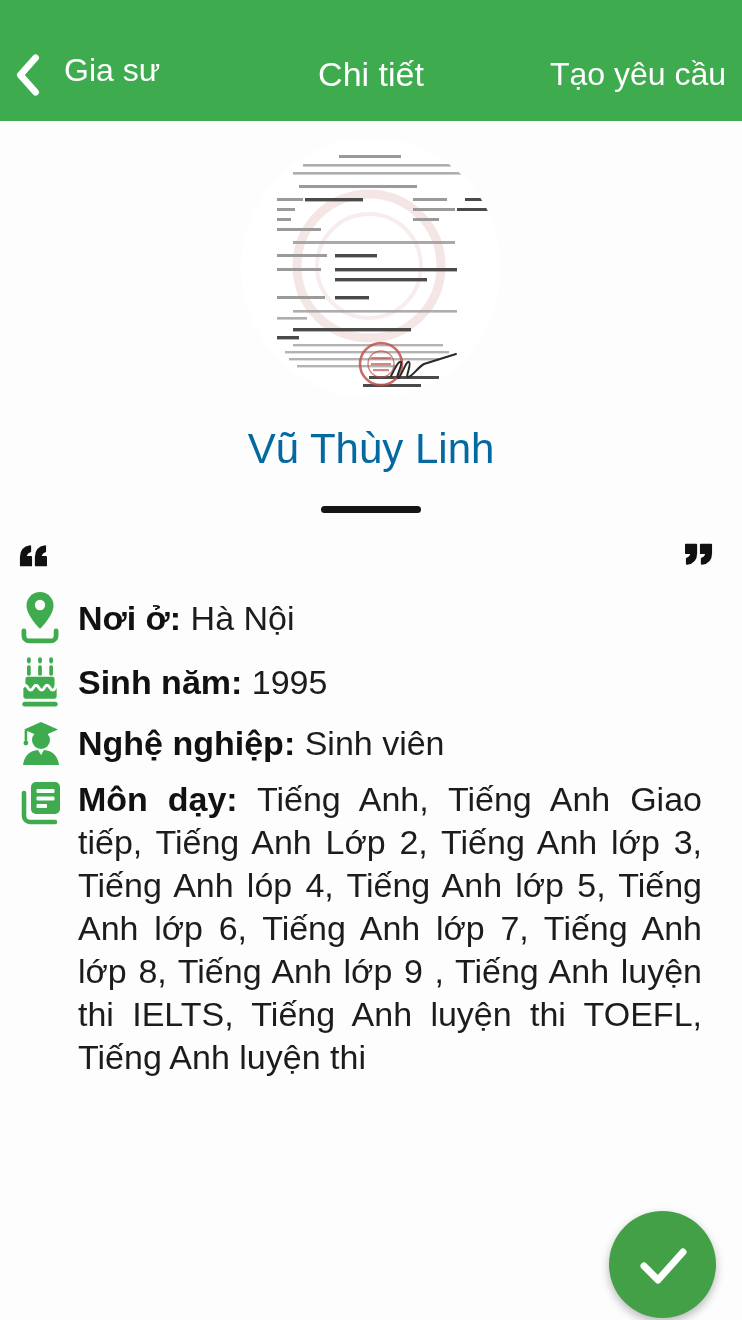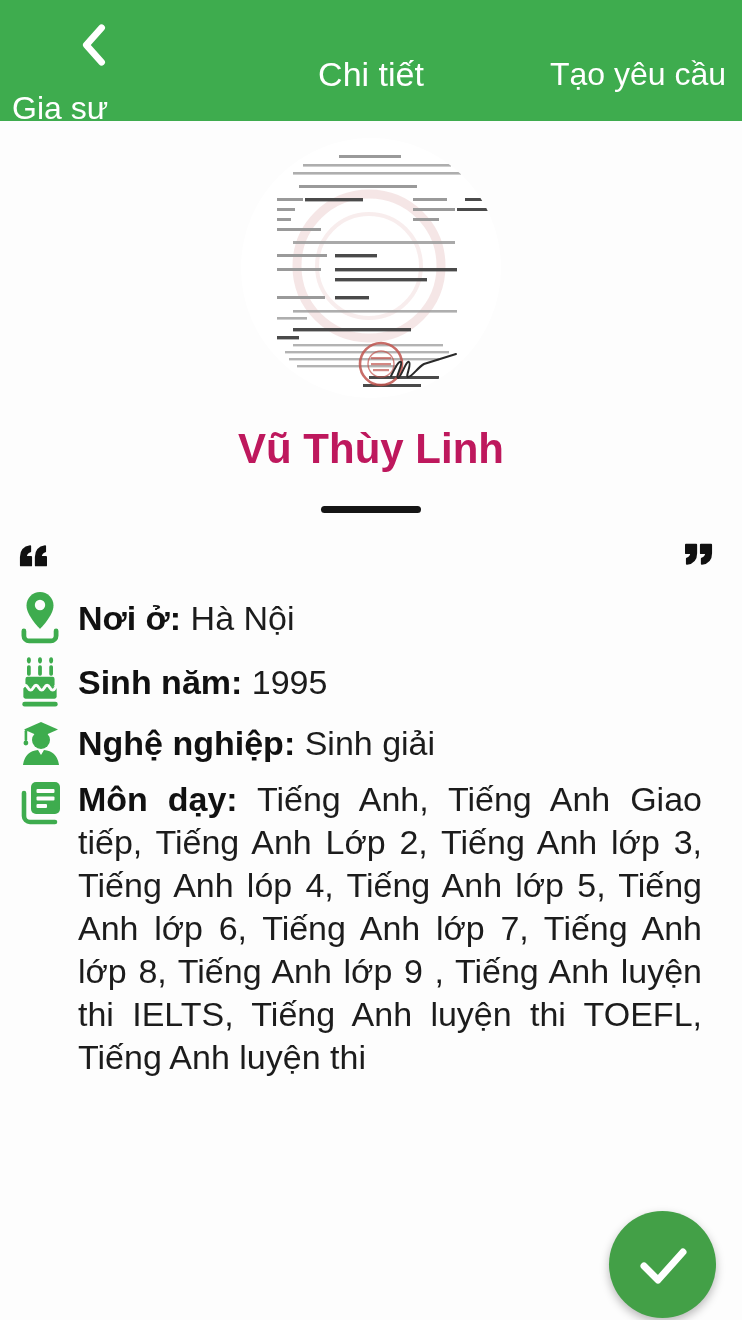--- a/index.html
+++ b/index.html
@@ -8,42 +8,42 @@
     font-family:"Liberation Sans","DejaVu Sans",sans-serif;
     background:#fdfdfd; color:#1c1c1c; position:relative;
   }
 
   
   .header {
     height:121px; background:#3EAC4E; position:relative;
     display:flex; align-items:center; padding:28px 16px 0 12px;
     color:#fff;
   }
-  .back-btn { display:flex; align-items:flex-end; gap:22px; cursor:pointer;flex-direction:column; }
+  .back-btn { display:flex; align-items:flex-start; gap:22px; cursor:pointer; }
   .back-btn svg { display:block; }
   .back-label { font-size:32px; color:#fff; }
   .header-title {
     position:absolute; left:0; right:0; top:28px; bottom:0;
     display:flex; align-items:center; justify-content:center;
     font-size:34px; font-weight:normal; pointer-events:none;
   }
   .header-action { margin-left:auto; font-size:32px; cursor:pointer; }
 
   
   .avatar-wrap { display:flex; justify-content:center; margin-top:17px; }
   .avatar {
     width:260px; height:260px; border-radius:50%; overflow:hidden;
     background:#fff; cursor:pointer;
   }
   .avatar svg { display:block; }
 
   
   .tutor-name {
     margin-top:27px; text-align:center;
-    font-size:42px; font-weight:bold; color:#be185d; line-height:48px;
+    font-size:42px; font-weight:normal; color:#0369a1; line-height:48px;
   }
   .name-divider {
     width:100px; height:7px; border-radius:4px; background:#151515;
     margin:33px auto 0 auto;
   }
 
   
   .quote-section { margin-top:30px; padding:0 56px; position:relative; }
   .quote-mark { position:absolute; width:28px; height:24px; }
   .quote-open { left:19px; top:2px; }
@@ -217,21 +217,21 @@
           <circle cx="21" cy="21" r="9"></circle>
           <path d="M3,46 q2,-14 15,-15 l3,5 l3,-5 q13,1 15,15 z"></path>
           <polygon points="21,3 38,10.5 21,18 4,10.5"></polygon>
           <rect x="4.6" y="11" width="2.6" height="11" rx="1.3"></rect>
           <circle cx="5.9" cy="24" r="2.4"></circle>
         </g>
       </svg>
     </span>
     <p class="info-text">
       <b>Nghệ nghiệp:</b>
-      <span>Sinh giải</span>
+      <span>Sinh viên</span>
     </p>
   </div>
 
   <div class="info-row multiline">
     <span class="row-icon">
       <svg width="44" height="46" viewBox="0 0 44 46">
         <path d="M6,13 v23 a6,6 0 0 0 6,6 h25" fill="none" stroke="#3EAC4E" stroke-width="4.6" stroke-linecap="round"></path>
         <rect x="13" y="2" width="29" height="32" rx="5" fill="#3EAC4E"></rect>
         <g fill="#fdfdfd">
           <rect x="18.5" y="9" width="18" height="4" rx="1"></rect>

